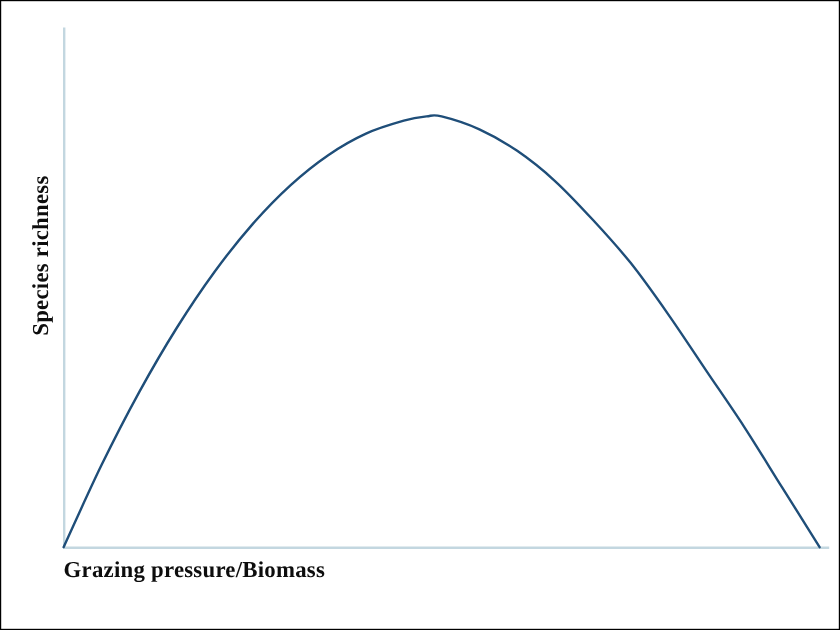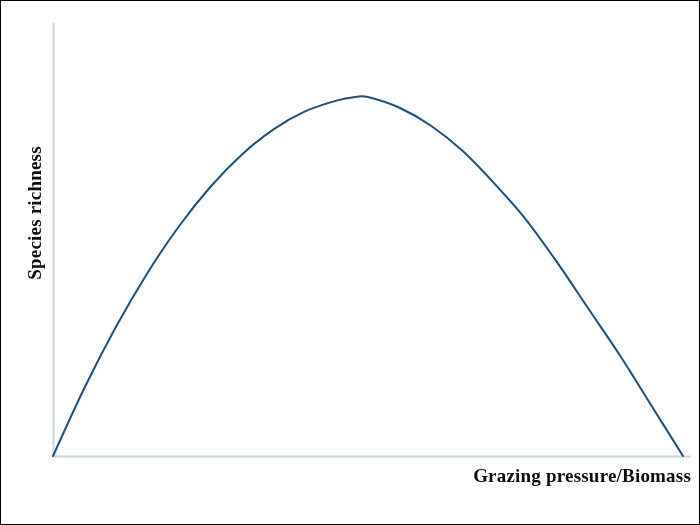--- a/index.html
+++ b/index.html
@@ -61,21 +61,21 @@
     line-height: 34px;
     white-space: nowrap;
     user-select: none;
   }
 
   #x-axis-title {
     position: absolute;
     left: 52px;
     top: 464px;
     width: 638px;
-    text-align: right;
+    text-align: left;
     font-size: 19px;
     font-weight: bold;
     color: #0d0d0d;
     letter-spacing: 0.2px;
     white-space: nowrap;
     user-select: none;
   }
 </style>
 </head>
 <body>

